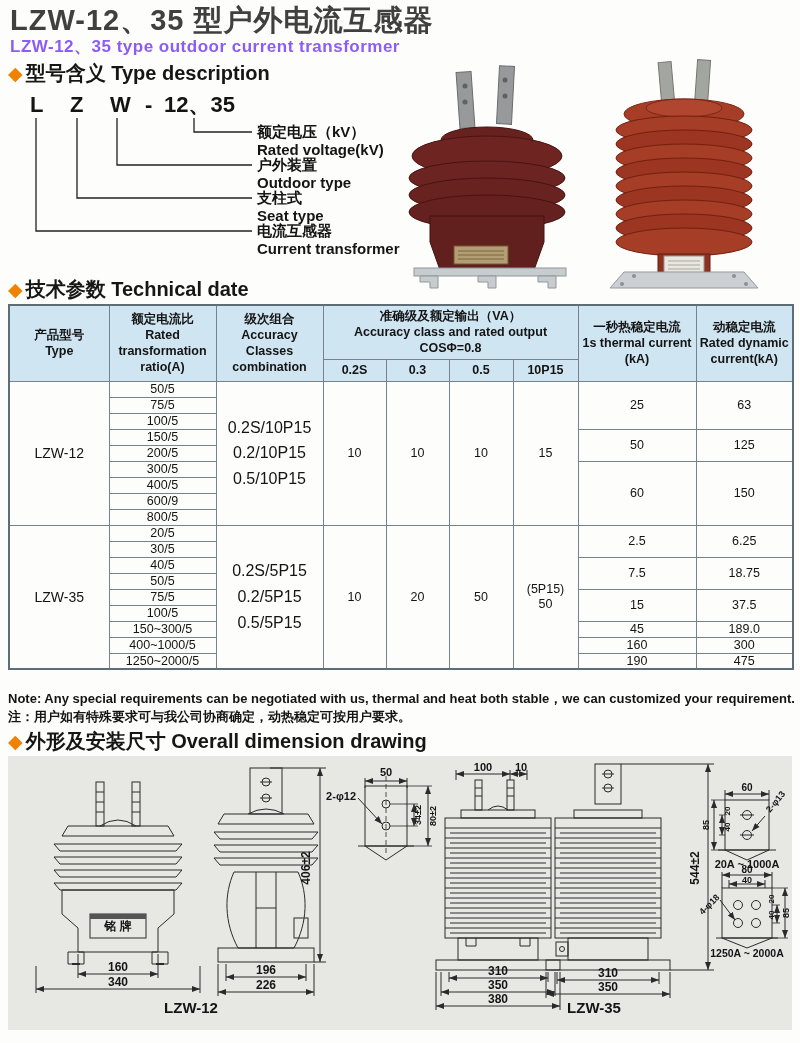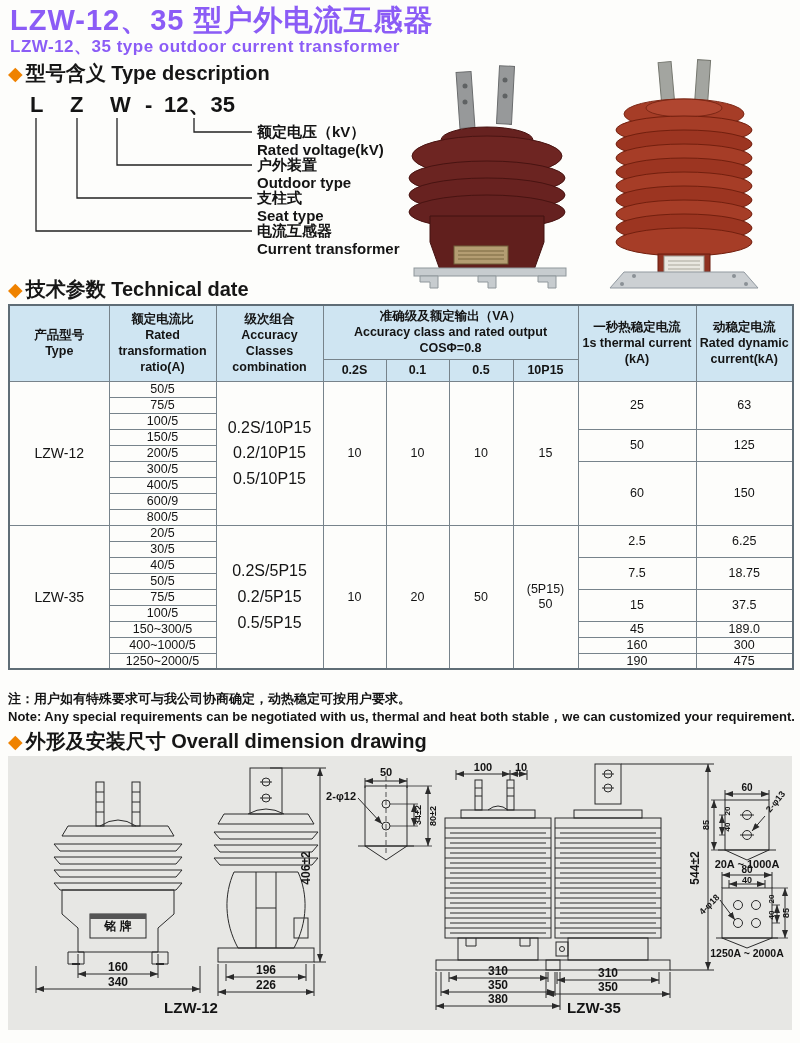--- a/index.html
+++ b/index.html
@@ -1,20 +1,20 @@
 <!DOCTYPE html>
 <html><head>
 <meta charset="utf-8">
 <style>
   *{margin:0;padding:0;box-sizing:border-box}
   html,body{width:800px;height:1043px}
   body{position:relative;background:#fdfdfb;color:#141414;overflow:hidden;
        font-family:"Liberation Sans","DejaVu Sans",sans-serif}
   .abs{position:absolute}
-  .title-cn{font-size:29px;font-weight:bold;color:#8b5cf6;letter-spacing:1px;line-height:1.05}
+  .title-cn{font-size:29px;font-weight:bold;color:#404040;letter-spacing:1px;line-height:1.05}
   .title-en{font-size:17px;font-weight:bold;color:#8b5cf6;letter-spacing:.5px}
   .sec{font-size:20px;font-weight:bold;color:#161616;display:flex;align-items:center;gap:3px;white-space:nowrap}
   .sec .dia{color:#ef8200;font-size:19px;line-height:1}
   table{border-collapse:collapse;table-layout:fixed;width:784px;border:2px solid #5f6d76}
   th,td{border:1px solid #77838b;text-align:center;vertical-align:middle;white-space:pre-line;overflow:hidden}
   thead th{background:#cfe5f2;font-weight:bold;font-size:12.5px;line-height:1.28;padding:1px 0}
   tbody td{font-size:12.5px;font-weight:normal;height:16px;line-height:1.15;padding:0}
   td.type-cell{font-size:14px}
   td.acc-cell{font-size:16px;line-height:1.6}
   td.ratio-cell{font-size:12.5px}
@@ -155,21 +155,21 @@
 COSΦ=0.8</th>
       <th rowspan="2">一秒热稳定电流
 1s thermal current
 (kA)</th>
       <th rowspan="2">动稳定电流
 Rated dynamic
 current(kA)</th>
     </tr>
     <tr style="height:22px">
       <th>0.2S</th>
-      <th>0.1</th>
+      <th>0.3</th>
       <th>0.5</th>
       <th>10P15</th>
     </tr>
   </thead>
   <tbody>
       <tr>
         <td rowspan="9" class="type-cell">LZW-12</td>
         <td class="ratio-cell">50/5</td>
         <td rowspan="9" class="acc-cell">0.2S/10P15
 0.2/10P15
@@ -254,22 +254,22 @@
       </tr>
       <tr>
         <td class="ratio-cell">1250~2000/5</td>
         <td>190</td>
         <td>475</td>
       </tr>
     </tbody>
 </table>
 
 <div class="abs" style="left:8px;top:690px;width:790px">
+  <div class="note">Note: Any special requirements can be negotiated with us, thermal and heat both stable，we can customized your requirement.</div>
   <div class="note">注：用户如有特殊要求可与我公司协商确定，动热稳定可按用户要求。</div>
-  <div class="note">Note: Any special requirements can be negotiated with us, thermal and heat both stable，we can customized your requirement.</div>
 </div>
 
 <div class="abs sec" style="left:8px;top:728px">
   <span class="dia">◆</span>
   <span>外形及安装尺寸 Overall dimension drawing</span>
 </div>
 
 <svg class="abs draw-wrap" style="left:8px;top:756px" width="784" height="274" viewBox="0 0 784 274">
   <defs>
     <marker id="ae" markerWidth="9" markerHeight="8" refX="8" refY="3" orient="auto">

